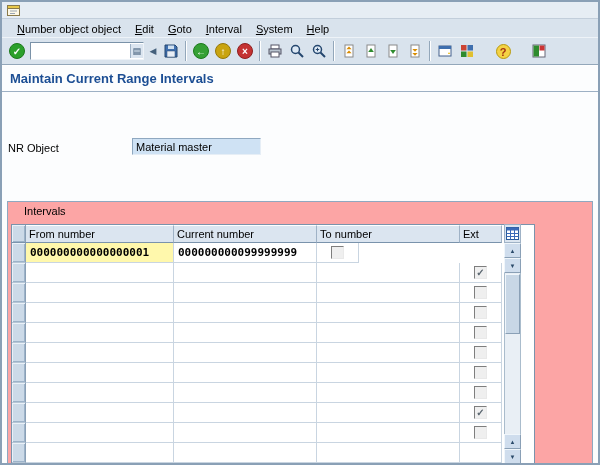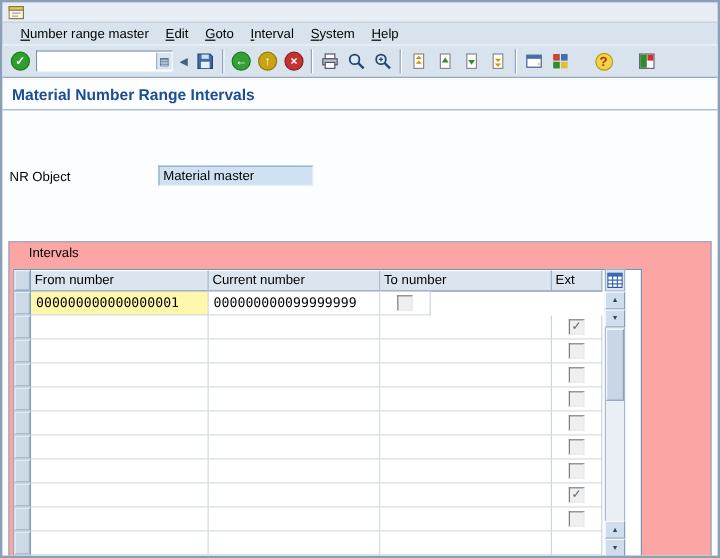--- a/index.html
+++ b/index.html
@@ -45,21 +45,21 @@
   
   .groupbox{position:absolute;top:135px;left:5px;right:5px;height:264px;background:#fca5a5;border:1px solid #8fa8c0;}
   .group-title{padding:3px 0 0 16px;height:19px;}
   .table-wrap{position:absolute;top:22px;left:3px;width:510px;height:240px;}
   .grid{position:absolute;left:0;top:0;width:524px;border:1px solid #7a93ac;background:#fff;}
   .hrow,.trow{display:flex;}
   .cell{flex:0 0 auto;overflow:hidden;white-space:nowrap;}
   .hcell{height:18px;background:#dbe5f0;border-right:1px solid #9fb2c6;border-bottom:1px solid #7a93ac;border-top:1px solid #fff;padding:2px 3px 0;}
   .hsel{height:18px;background:#ccdae8;border-right:1px solid #8aa0b6;border-bottom:1px solid #7a93ac;
     box-shadow:inset 1px 1px 0 #eaf1f8, inset -1px -1px 0 #9db3c9;}
-  .dcell{height:20px;background:#fff;border-right:1px solid #c9d5e1;border-bottom:1px solid #c9d5e1;padding:3px 4px 0;}
+  .dcell{height:20px;background:#fff;border-right:1px solid #c9d5e1;border-bottom:1px solid #c9d5e1;padding:3px 4px 0;font-weight:bold;}
   .selector{width:14px;}
   .dsel{height:20px;background:#ccdae8;border-right:1px solid #8aa0b6;border-bottom:1px solid #b6c6d6;
     box-shadow:inset 1px 1px 0 #eaf1f8, inset -1px -1px 0 #9db3c9;}
   .c-from{width:148px;}.c-to{width:143px;}.c-cur{width:143px;}
   .c-ext{width:42px;display:flex;align-items:center;justify-content:center;padding:0;}
   .hcell.c-ext{display:block;padding:2px 3px 0;}
   .mono{font-family:"DejaVu Sans Mono",monospace;font-size:11px;}
   .hl{background:#fff8ac;}
   .checkbox{width:13px;height:13px;background:#efefef;border:1px solid;border-color:#7e7e7e #e9e9e9 #e9e9e9 #7e7e7e;
     color:#5a6670;font-size:10px;line-height:11px;text-align:center;}
@@ -82,21 +82,21 @@
       <svg width="14" height="13" viewBox="0 0 14 13">
         <rect x="0.5" y="1.5" width="12" height="10" fill="#fdf8e6" stroke="#8a7a4a"></rect>
         <rect x="0.5" y="1.5" width="12" height="3" fill="#e8c84a" stroke="#8a7a4a"></rect>
         <line x1="3" y1="7" x2="10" y2="7" stroke="#9aa6b4"></line>
         <line x1="3" y1="9.5" x2="8" y2="9.5" stroke="#9aa6b4"></line>
       </svg>
     </span>
   </div>
 
   <div class="menubar">
-    <span class="menu-item">Number range master</span>
+    <span class="menu-item">Number object object</span>
     <span class="menu-item">Edit</span>
     <span class="menu-item">Goto</span>
     <span class="menu-item">Interval</span>
     <span class="menu-item">System</span>
     <span class="menu-item">Help</span>
   </div>
 
   <div class="toolbar">
     <div class="tbtn">
       <span class="circle c-enter">✓</span>
@@ -199,21 +199,21 @@
       <svg width="16" height="16" viewBox="0 0 16 16">
         <rect x="2" y="2" width="12" height="12" fill="#fff" stroke="#667"></rect>
         <rect x="2.5" y="2.5" width="5.5" height="11" fill="#2e8b2e"></rect>
         <rect x="8.5" y="2.5" width="5" height="5" fill="#cc3333"></rect>
       </svg>
     </div>
   </div>
 
   <div class="content">
     <div class="page-header">
-      <span class="page-title">Material Number Range Intervals</span>
+      <span class="page-title">Maintain Current Range Intervals</span>
     </div>
 
     <span class="nr-label">NR Object</span>
     <div class="nr-field">Material master</div>
 
     <div class="groupbox">
       <div class="group-title">Intervals</div>
 
       <div class="table-wrap">
         <div class="grid">

